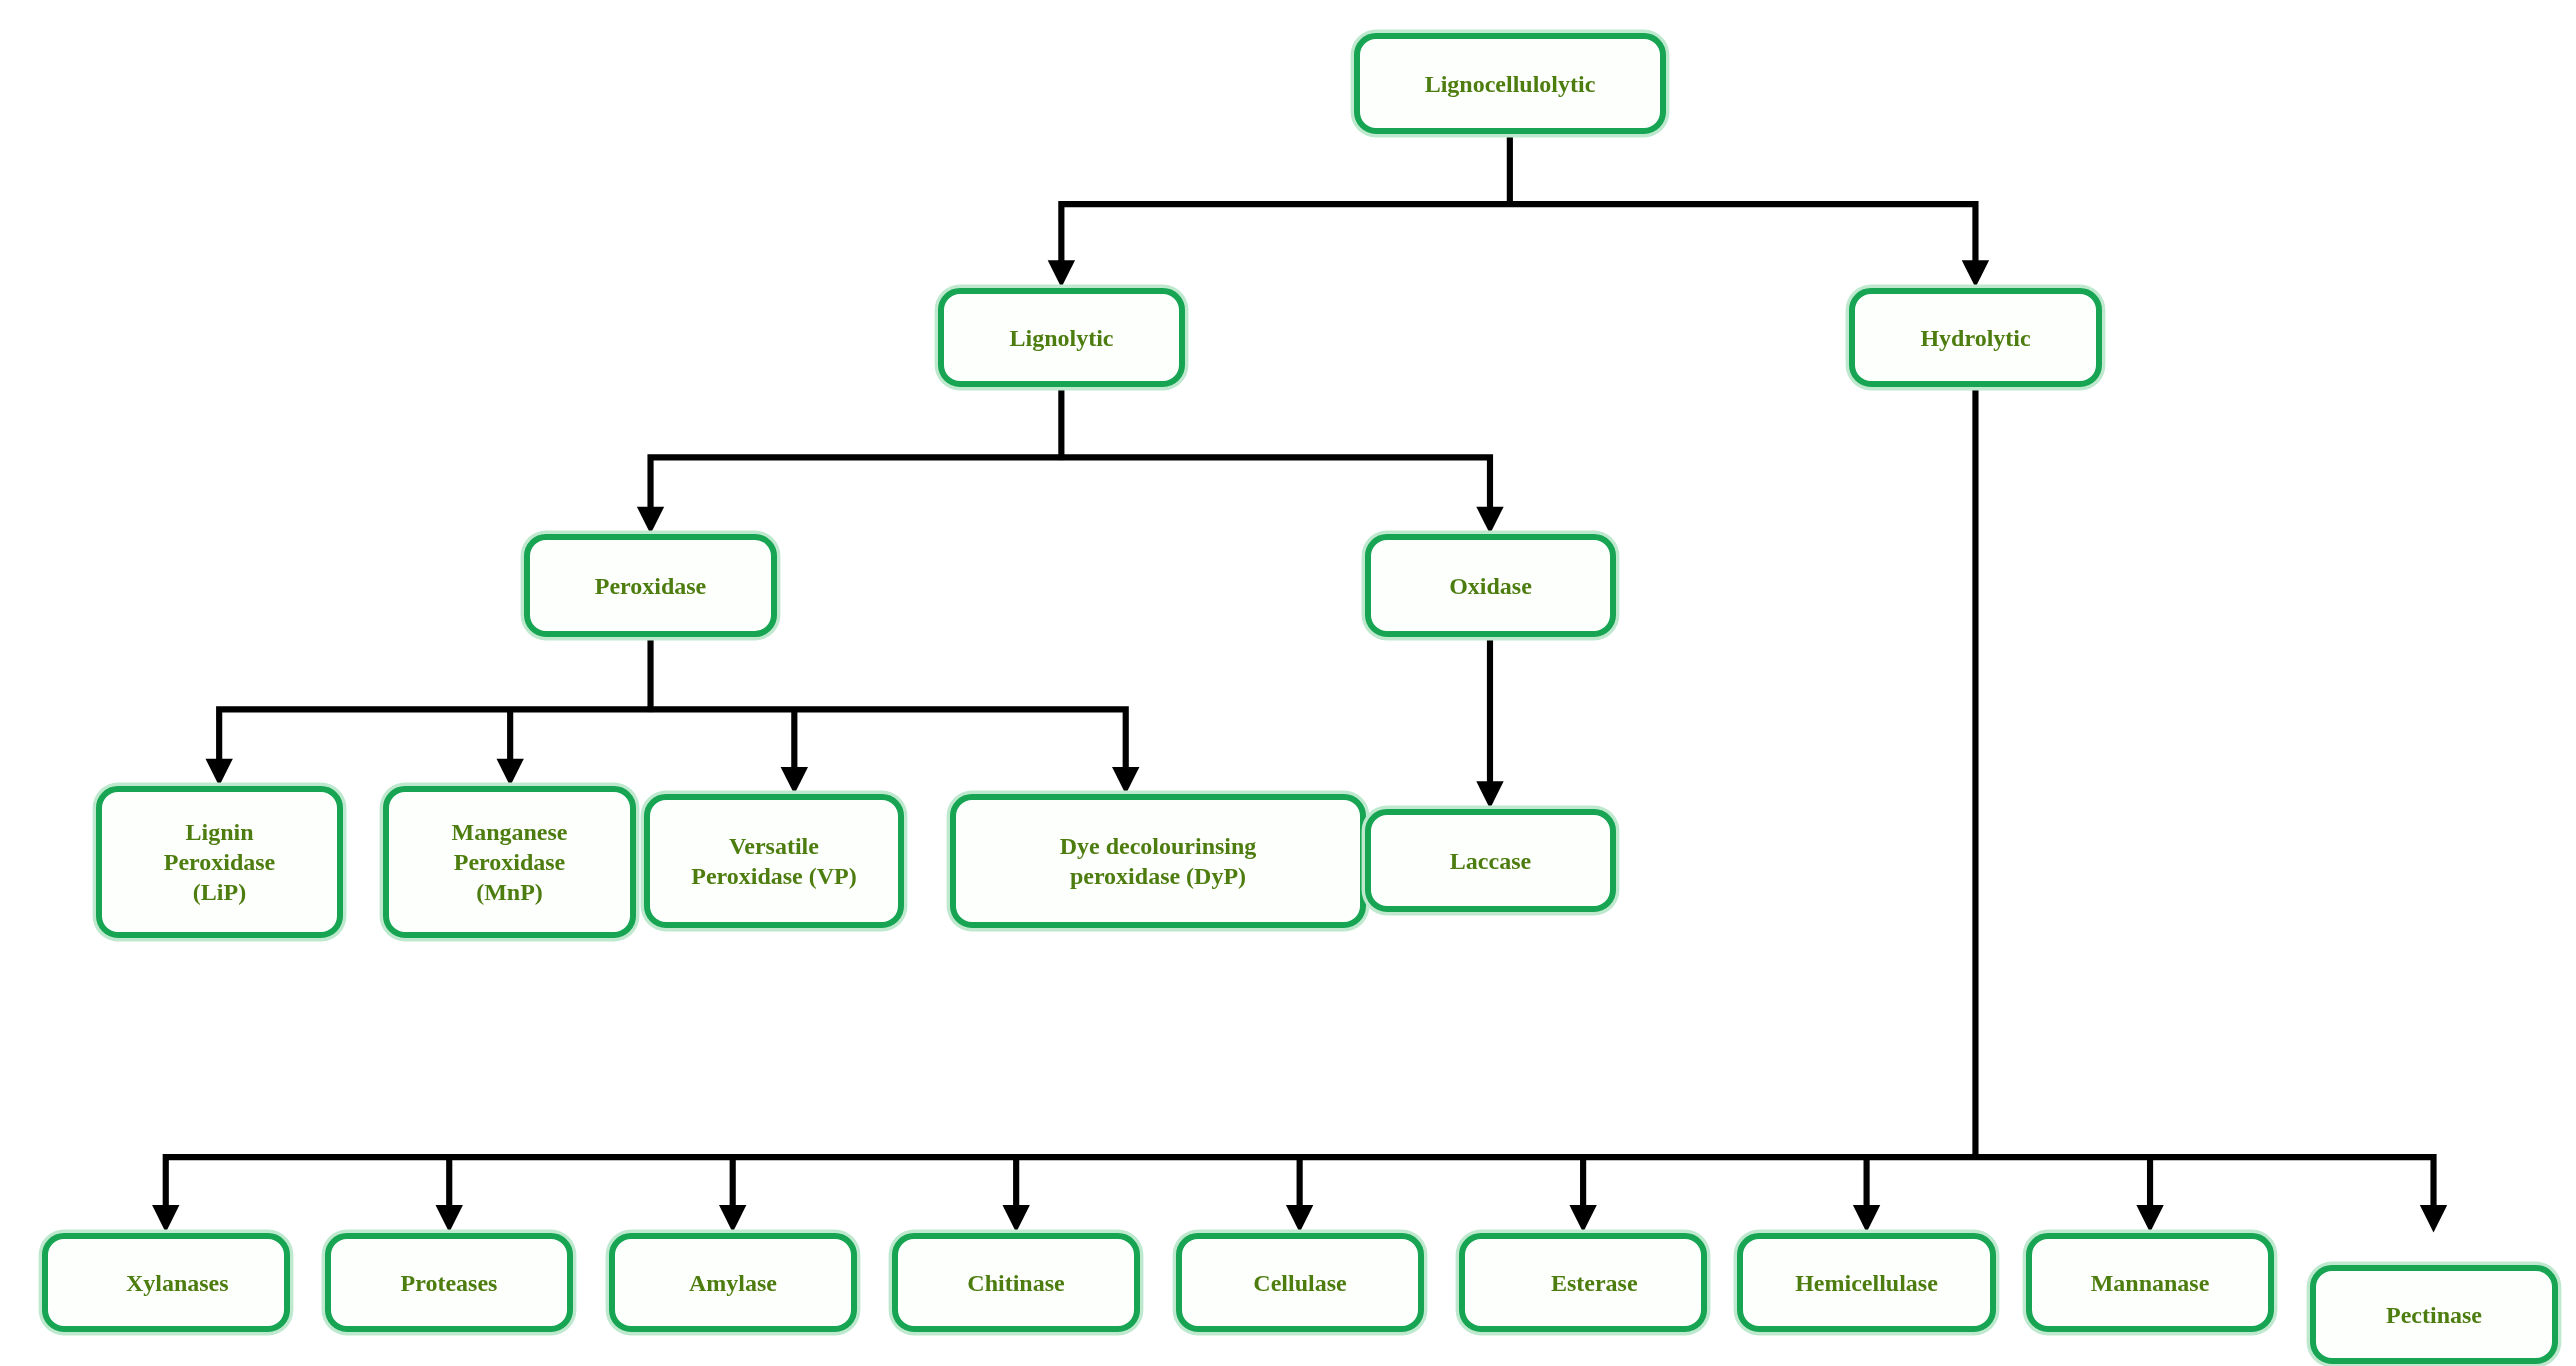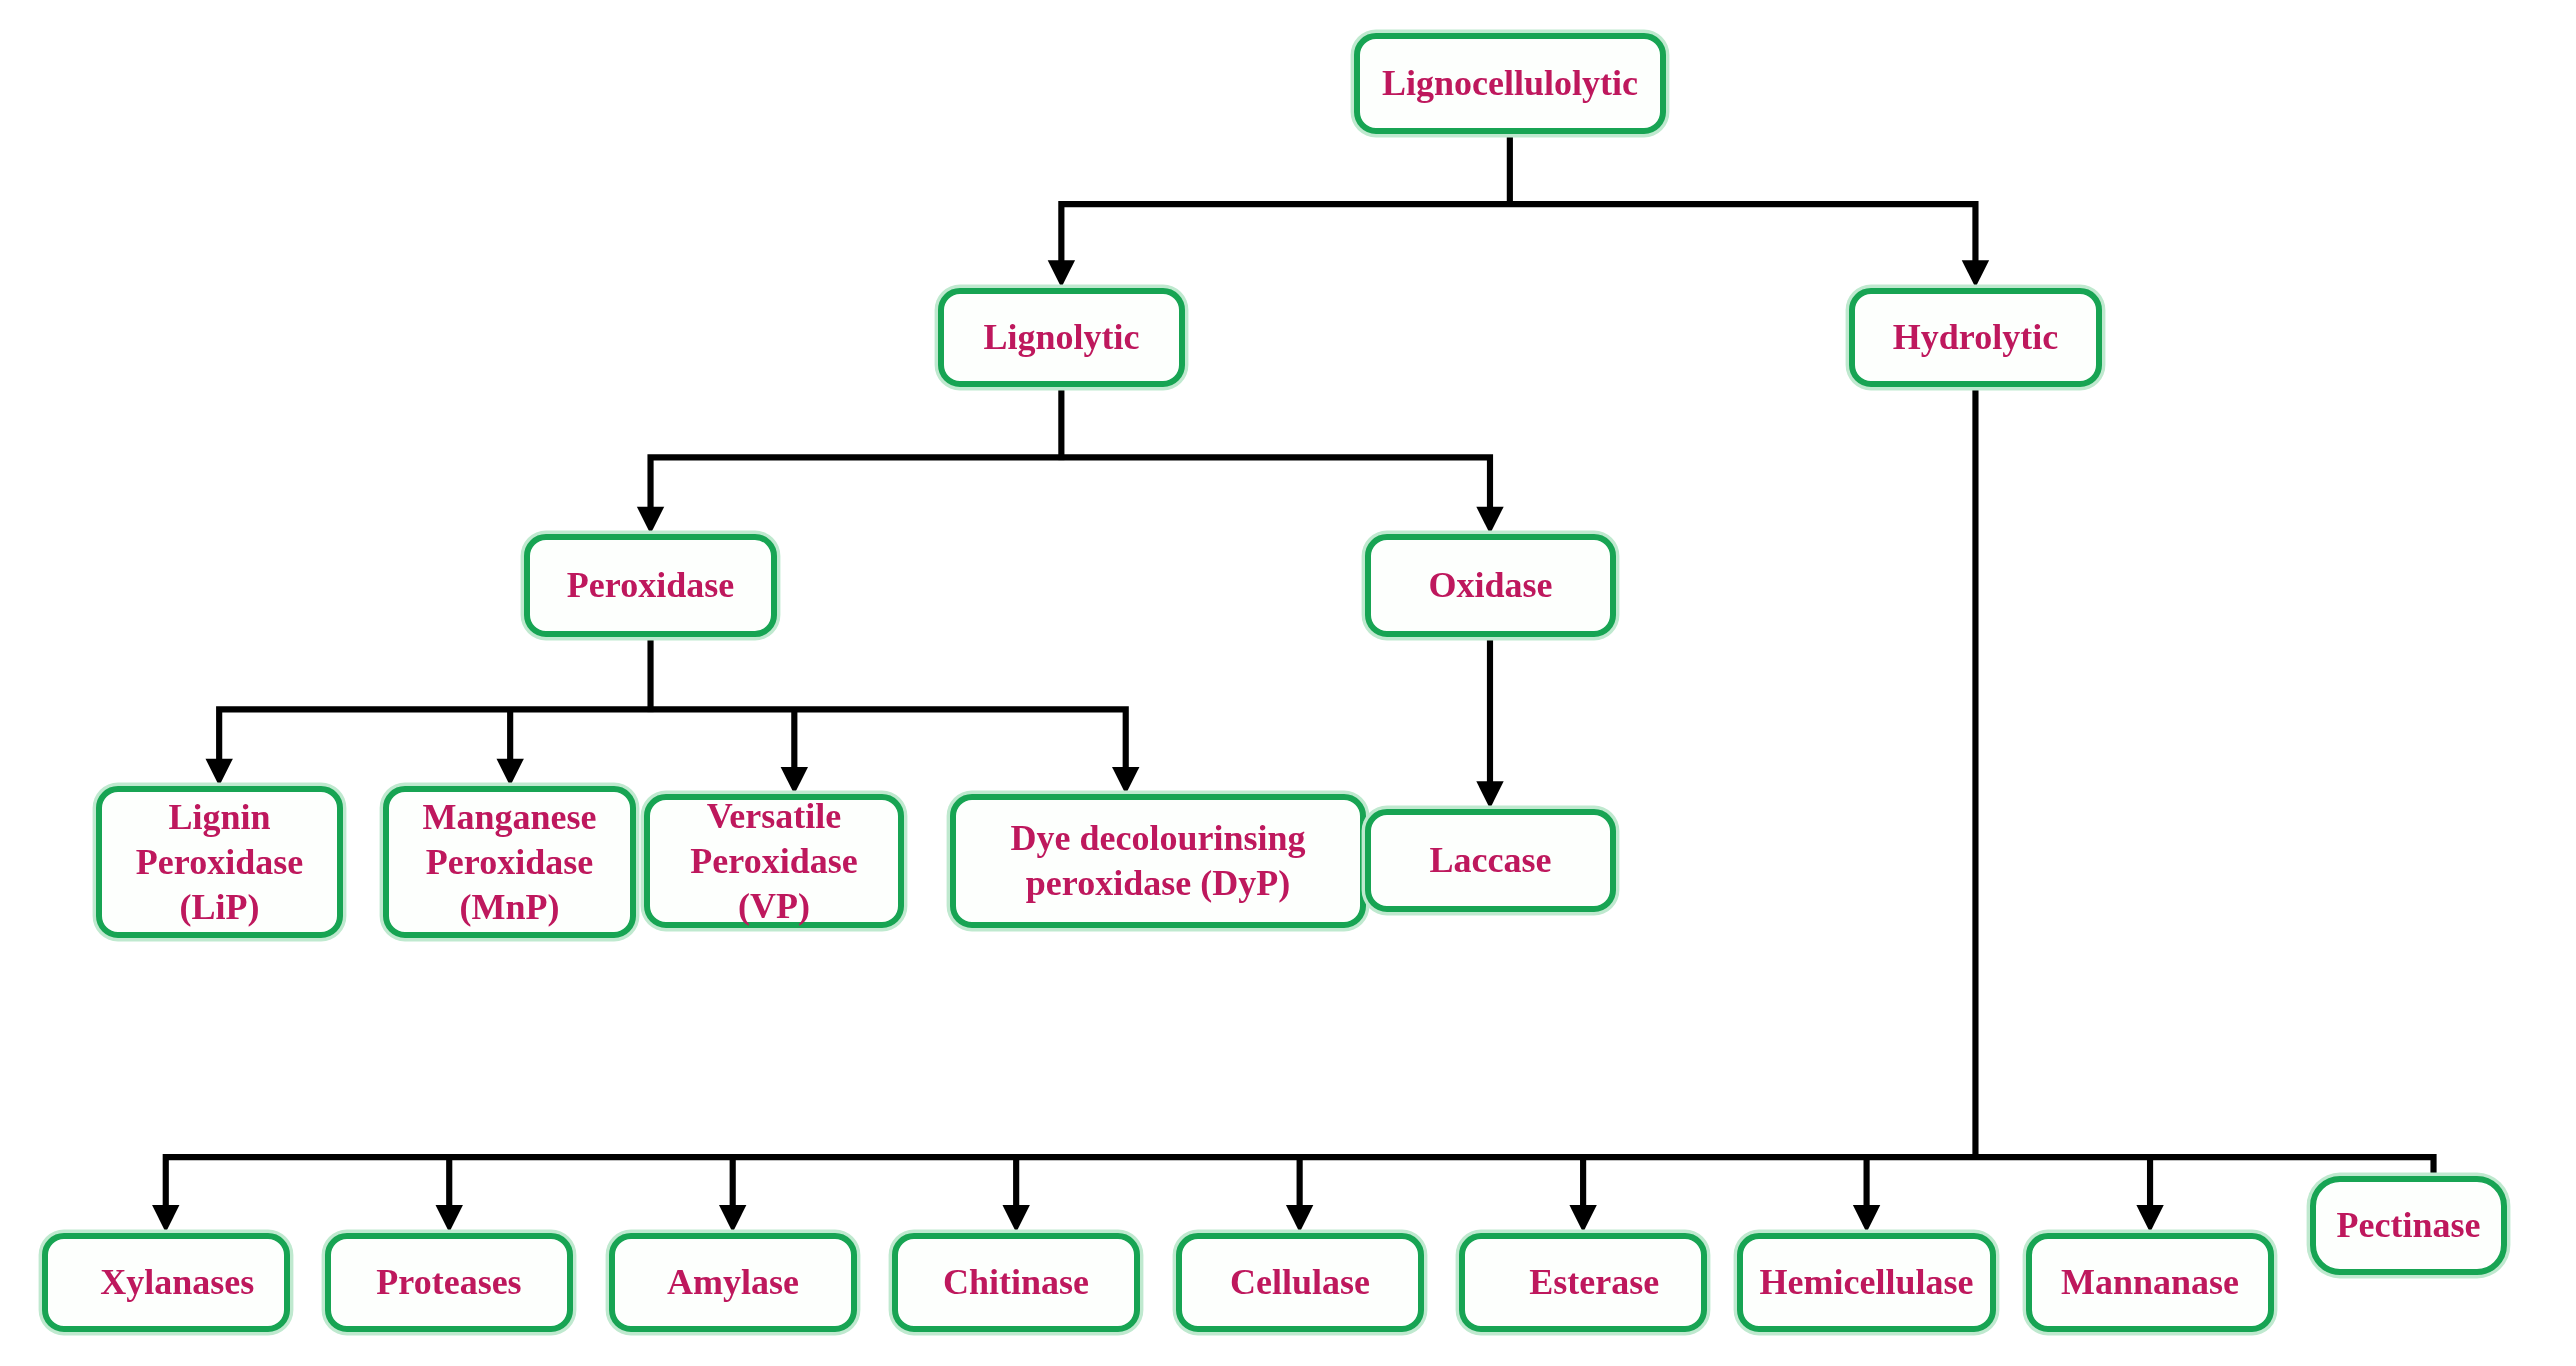--- a/index.html
+++ b/index.html
@@ -29,23 +29,23 @@
     border: 6.2px solid #17a453;
     border-radius: 22px;
     background: #fdfffd;
     box-shadow: 0 0 0 3.4px #bfe9cf;
     display: flex;
     align-items: center;
     justify-content: center;
     text-align: center;
     padding: 2.7px 5.5px;
     font-weight: 700;
-    font-size: 36px;
+    font-size: 24px;
     line-height: 1.25;
-    color: #be185d;
+    color: #4d7c0f;
     white-space: pre-line;
   }
   .cline { stroke: #000000; stroke-width: 9; fill: none; }
   .ahead { fill: #000000; stroke: none; }
 </style>
 </head>
 <body>
 
 <div id="canvas">
 
@@ -118,16 +118,16 @@
   <div class="node" style="left:892px; top:1233px; width:248px; height:99px;">Chitinase</div>
 
   <div class="node" style="left:1176px; top:1233px; width:248px; height:99px;">Cellulase</div>
 
   <div class="node" style="left:1459px; top:1233px; width:248px; height:99px;padding-left:28px;">Esterase</div>
 
   <div class="node" style="left:1737px; top:1233px; width:259px; height:99px;">Hemicellulase</div>
 
   <div class="node" style="left:2026px; top:1233px; width:248px; height:99px;">Mannanase</div>
 
-  <div class="node" style="left:2310px; top:1176px; width:197px; height:99px;border-radius:30px;">Pectinase</div>
+  <div class="node" style="left:2310px; top:1265px; width:248px; height:99px;">Pectinase</div>
 
 </div>
 
 
 </body></html>

